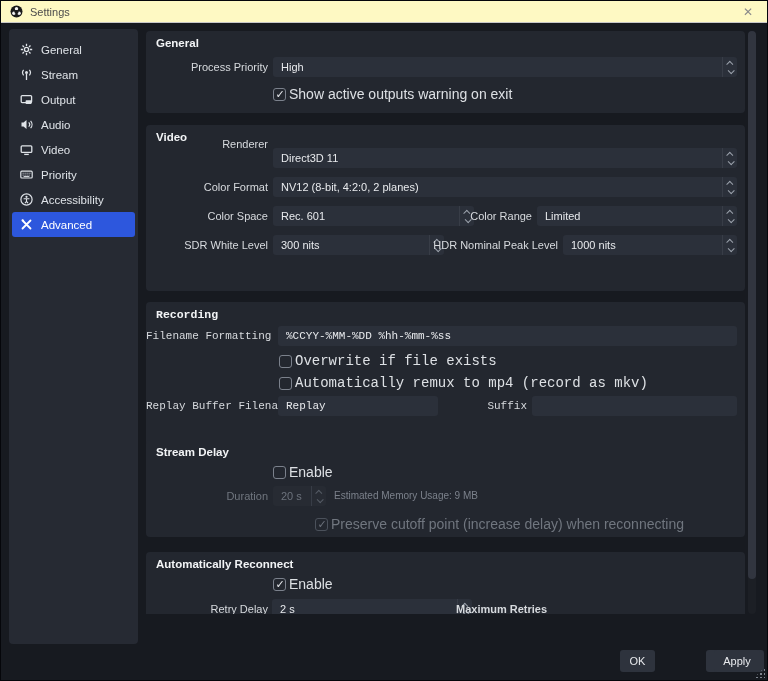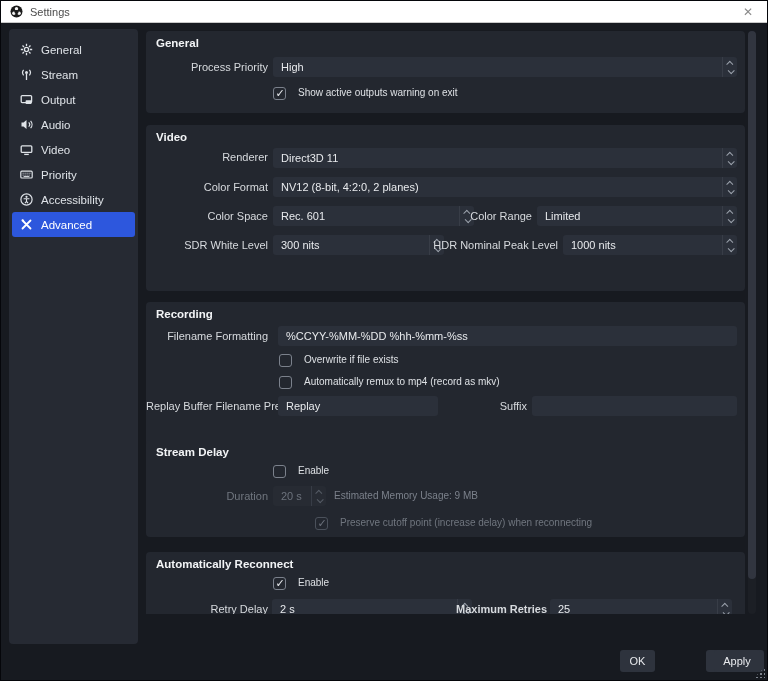--- a/index.html
+++ b/index.html
@@ -6,21 +6,21 @@
   html,body { background:#0c0e12; }
   #window {
     position:relative; width:768px; height:681px;
     background:#171a20; overflow:hidden;
     font-family:"Liberation Sans", sans-serif;
     border:1px solid #05060a;
   }
   
   .titlebar {
     position:absolute; top:0; left:0; right:0; height:22px;
-    background:#ffffff; border-bottom:1px solid #c8c8c8;
+    background:#fef9c3; border-bottom:1px solid #c8c8c8;
     display:flex; align-items:center; padding:0 9px; gap:7px;
   }
   .titlebar .title { font-size:11px; color:#4c4c4c; }
   .titlebar .close {
     position:absolute; right:11px; top:3px; font-size:12px; color:#8b8b8b;
     width:16px; height:16px; text-align:center; line-height:16px; cursor:default;
   }
   
   .sidebar {
     position:absolute; left:8px; top:28px; width:129px; height:615px;
@@ -50,21 +50,21 @@
   .field.disabled { background:#272b33; color:#6d737d; }
   .arrows {
     position:absolute; right:0; top:0; bottom:0; width:15px;
     border-left:1px solid #383d47; display:flex; flex-direction:column;
     align-items:center; justify-content:center; gap:3px;
   }
   .chev { width:5px; height:5px; border-left:1.5px solid #9aa1ab; border-top:1.5px solid #9aa1ab; }
   .chev.up { transform:rotate(45deg) translateY(1px); }
   .chev.down { transform:rotate(225deg) translateY(1px); }
   .field.disabled .chev { border-color:#565c66; }
-  .cbrow { position:absolute; display:flex; gap:12px; height:14px; font-size:10px; color:#dde0e4; }
+  .cbrow { position:absolute; display:flex; align-items:center; gap:3px; height:14px; font-size:14px; color:#dde0e4; }
   .cbrow.disabled { color:#70767f; }
   .cb { width:13px; height:13px; border:1px solid #7b818c; border-radius:3px; position:relative; flex:none; }
   .cb.checked::after { content:"\2713"; position:absolute; left:1.5px; top:-1px; font-size:11px; line-height:13px; color:#e9ebef; }
   .cbrow.disabled .cb { border-color:#4b515b; }
   .cbrow.disabled .cb.checked::after { color:#6d737d; }
   .note { position:absolute; height:20px; line-height:20px; font-size:10px; color:#7b818b; white-space:nowrap; }
   
   .scroll-track { position:absolute; left:747px; top:30px; width:8px; height:583px; background:#1c1f25; border-radius:4px; }
   .scroll-thumb { position:absolute; left:0; top:0; width:8px; height:548px; background:#31353f; border-radius:4px; }
   
@@ -174,21 +174,21 @@
           </span>
       </div>
       <div class="cbrow" style="left:127px;top:56px;">
         <span class="cb checked"></span>
         <span>Show active outputs warning on exit</span>
       </div>
     </div>
 
     <div class="card" id="card-video" style="top:96px;height:166px;">
       <div class="card-header">Video</div>
-      <div class="lbl right" style="left:0;top:22px;width:122px;">Renderer</div>
+      <div class="lbl right" style="left:0;top:9px;width:122px;">Renderer</div>
       <div class="field" style="left:127px;top:23px;width:464px;">
         <span class="val">Direct3D 11</span>
         <span class="arrows">
             <i class="chev up"></i>
             <i class="chev down"></i>
           </span>
       </div>
       <div class="lbl right" style="left:0;top:52px;width:122px;">Color Format</div>
       <div class="field" style="left:127px;top:52px;width:464px;">
         <span class="val">NV12 (8-bit, 4:2:0, 2 planes)</span>
@@ -224,21 +224,21 @@
       <div class="lbl right" style="left:260px;top:110px;width:152px;text-align:right;">HDR Nominal Peak Level</div>
       <div class="field" style="left:417px;top:110px;width:174px;">
         <span class="val">1000 nits</span>
         <span class="arrows">
             <i class="chev up"></i>
             <i class="chev down"></i>
           </span>
       </div>
     </div>
 
-    <div class="card" id="card-recording" style="top:273px;height:156px;">
+    <div class="card" id="card-recording" style="top:273px;height:156px;font-family:Liberation Mono, monospace;">
       <div class="card-header">Recording</div>
       <div class="lbl right" style="left:0;top:24px;width:122px;">Filename Formatting</div>
       <div class="field" style="left:132px;top:24px;width:459px;">
         <span class="val">%CCYY-%MM-%DD %hh-%mm-%ss</span>
       </div>
       <div class="cbrow" style="left:133px;top:52px;">
         <span class="cb"></span>
         <span>Overwrite if file exists</span>
       </div>
       <div class="cbrow" style="left:133px;top:74px;">
@@ -284,27 +284,20 @@
       </div>
       <div class="lbl right" style="left:0;top:47px;width:122px;">Retry Delay</div>
       <div class="field" style="left:126px;top:47px;width:200px;">
         <span class="val">2 s</span>
         <span class="arrows">
             <i class="chev up"></i>
             <i class="chev down"></i>
           </span>
       </div>
       <div class="lbl right" style="left:310px;top:47px;width:90px;font-weight:bold;">Maximum Retries</div>
-      <div class="field" style="left:404px;top:47px;width:182px;">
-        <span class="val">25</span>
-        <span class="arrows">
-            <i class="chev up"></i>
-            <i class="chev down"></i>
-          </span>
-      </div>
     </div>
 
   </div>
 
   <div class="scroll-track">
     <div class="scroll-thumb"></div>
   </div>
 
   <button class="btn" id="btn-ok">OK</button>
   <button class="btn" id="btn-cancel">Cancel</button>

